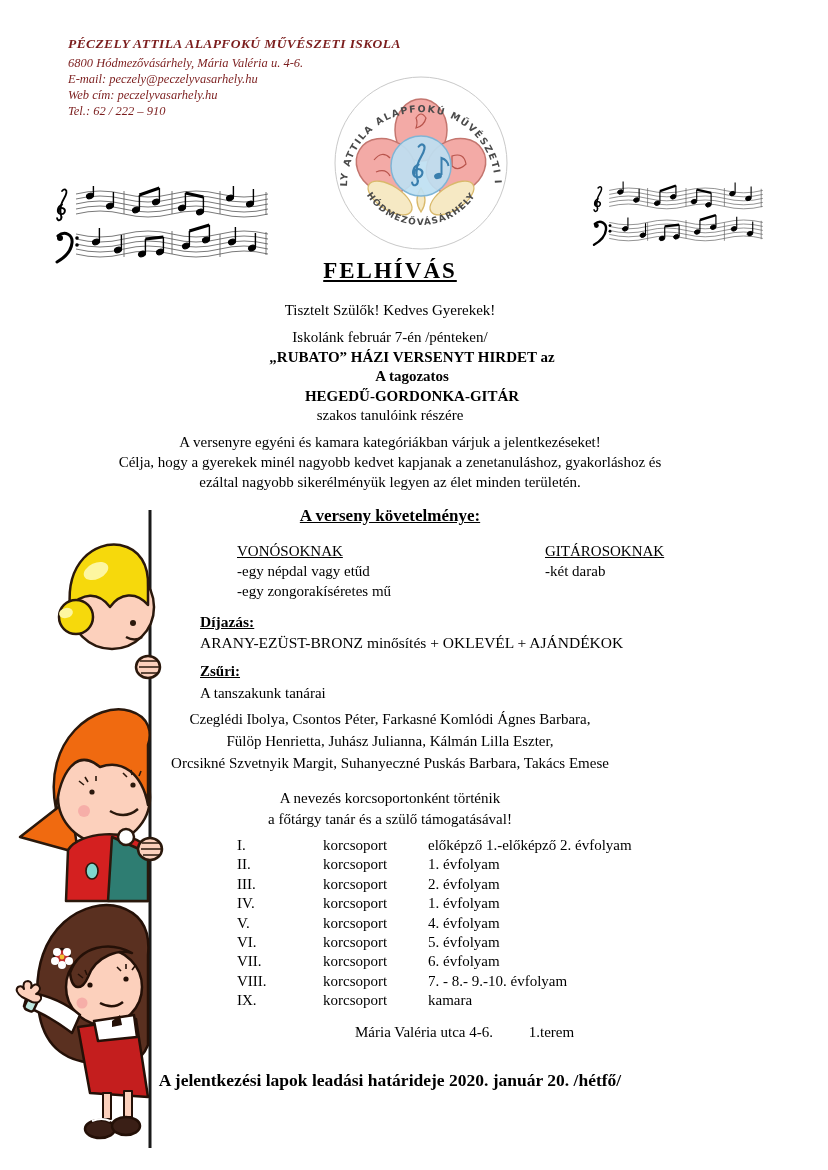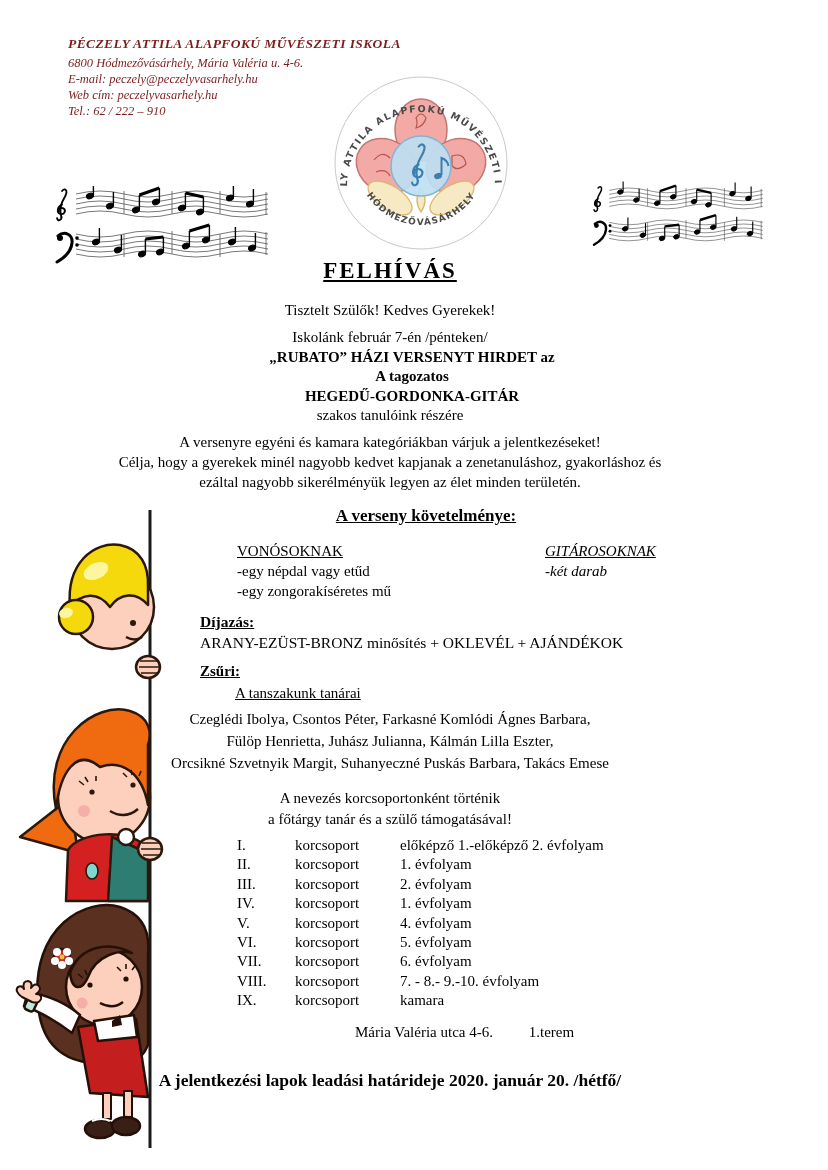--- a/index.html
+++ b/index.html
@@ -9,34 +9,34 @@
   
   .header-block{top:36px;left:68px;color:#7b1d1d;font-style:italic;line-height:16px;font-size:12.5px;}
   .school-name{font-weight:bold;font-size:13.5px;letter-spacing:.4px;margin-bottom:3px;}
   
   .centered{left:0;width:780px;text-align:center;font-size:15px;}
   .doc-title{top:258px;font-size:23px;font-weight:bold;letter-spacing:2px;text-decoration:underline;}
   .greeting{top:302px;}
   .announce{top:328px;line-height:19.5px;}
   .announce .b{font-weight:bold;margin-left:44px;}
   .intro{top:432px;line-height:20px;}
-  .req-heading{top:506px;font-size:17px;font-weight:bold;text-decoration:underline;padding-left:36px;}
+  .req-heading{top:506px;font-size:17px;font-weight:bold;text-decoration:underline;}
   .col-strings{top:541px;left:237px;font-size:15px;line-height:20px;text-align:left;}
-  .col-guitars{top:541px;left:545px;font-size:15px;line-height:20px;text-align:left;font-style:italic;}
+  .col-guitars{top:541px;left:545px;font-size:15px;line-height:20px;text-align:left;}
   .col-title{text-decoration:underline;}
   .prizes{top:611px;left:200px;font-size:15.5px;line-height:21px;text-align:left;}
   .prizes .h, .jury .h{font-weight:bold;text-decoration:underline;}
   .jury{top:660px;left:200px;font-size:15px;line-height:22px;text-align:left;}
-  .jury .sub{text-decoration:underline;margin-left:35px;}
+  .jury .sub{}
   .jury-names{top:708px;line-height:22px;}
   .note{top:788px;line-height:21px;}
   .groups{top:836px;left:237px;font-size:15px;text-align:left;}
   .group-row{display:flex;height:19.4px;line-height:19.4px;}
   .g-num{width:58px;}
-  .g-label{width:105px;}
+  .g-label{width:105px;margin-left:28px;}
   .venue{top:1022px;left:200px;font-size:15px;line-height:20px;text-align:left;}
   .venue-row1{display:flex;}
   .venue-label{width:90px;}
   .venue-line2{margin-left:155px;}
   .venue-room{margin-left:32px;}
   .deadline{top:1070px;font-size:17.5px;font-weight:bold;}
   svg text{font-family:"DejaVu Sans","Liberation Sans",sans-serif;}
 </style>
 </head>
 <body>

